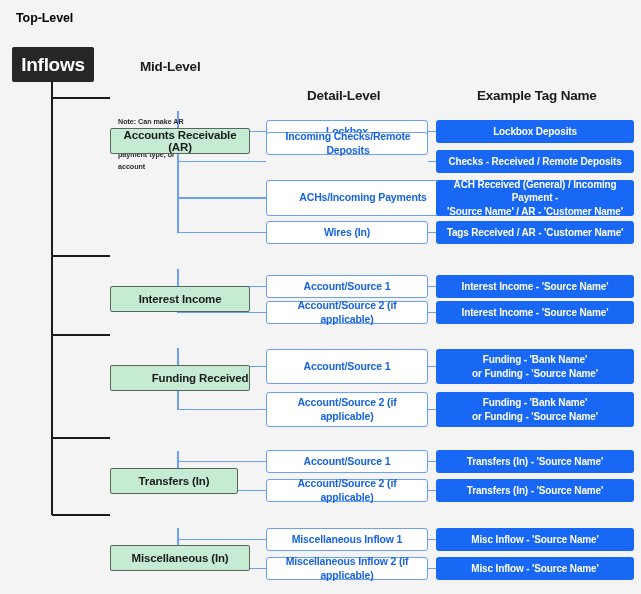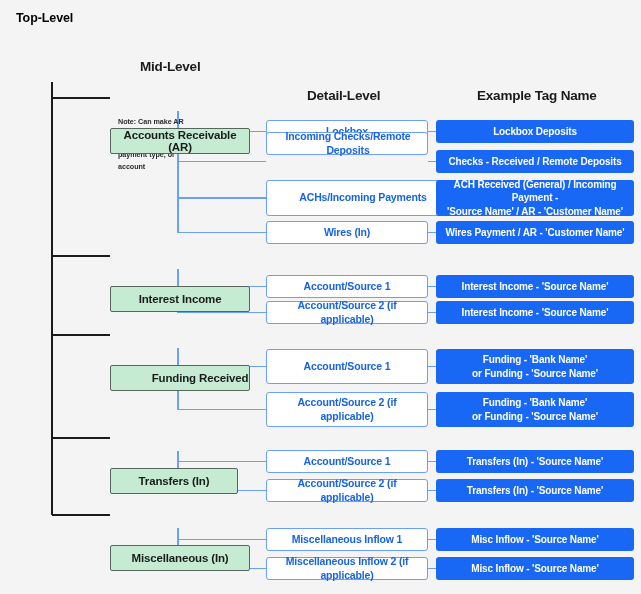--- a/index.html
+++ b/index.html
@@ -152,20 +152,21 @@
       <line x1="428" y1="539.5" x2="436" y2="539.5" stroke="#6aa0fb" stroke-width="1.4" shape-rendering="crispEdges"></line>
       <line x1="178" y1="568.5" x2="266" y2="568.5" stroke="#6aa0fb" stroke-width="1.4" shape-rendering="crispEdges"></line>
       <line x1="428" y1="568.5" x2="436" y2="568.5" stroke="#6aa0fb" stroke-width="1.4" shape-rendering="crispEdges"></line>
     </svg>
 
   <div class="corner-label" style="left:16px; top:11px;">Top-Level</div>
   <div class="col-head" style="left:140px; top:59px;">Mid-Level</div>
   <div class="col-head" style="left:307px; top:88px;">Detail-Level</div>
   <div class="col-head" style="left:477px; top:88px;">Example Tag Name</div>
 
+  <div class="node top-level" id="root-node" style="left: 12px; top: 47px; width: 82px; height: 35px;">Inflows</div>
 
   <div class="note" id="ar-note" style="left: 118px; top: 116px;">Note: Can make AR Tags based on customer name, payment type, or account</div>
 
   <div id="nodes">
       <div class="node mid-level" style="left: 110px; top: 85px; width: 140px; height: 26px;">Accounts Receivable (AR)</div>
       <div class="node detail-level" style="left: 266px; top: 120px; width: 162px; height: 23px;">Lockbox</div>
       <div class="node tag-level" style="left: 436px; top: 120px; width: 198px; height: 23px;">
         <div>
           <span class="tline">Lockbox Deposits</span>
         </div>
@@ -179,21 +180,21 @@
       <div class="node detail-level" style="left: 266px; top: 180px; width: 194px; height: 36px;">ACHs/Incoming Payments</div>
       <div class="node tag-level" style="left: 436px; top: 180px; width: 198px; height: 36px;">
         <div>
           <span class="tline">ACH Received (General) / Incoming Payment -</span>
           <span class="tline">'Source Name' / AR - 'Customer Name'</span>
         </div>
       </div>
       <div class="node detail-level" style="left: 266px; top: 221px; width: 162px; height: 23px;">Wires (In)</div>
       <div class="node tag-level" style="left: 436px; top: 221px; width: 198px; height: 23px;">
         <div>
-          <span class="tline">Wires Payment / AR - 'Customer Name'</span>
+          <span class="tline">Tags Received / AR - 'Customer Name'</span>
         </div>
       </div>
       <div class="node mid-level" style="left: 110px; top: 243px; width: 140px; height: 26px;">Interest Income</div>
       <div class="node detail-level" style="left: 266px; top: 275px; width: 162px; height: 23px;">Account/Source 1</div>
       <div class="node tag-level" style="left: 436px; top: 275px; width: 198px; height: 23px;">
         <div>
           <span class="tline">Interest Income - 'Source Name'</span>
         </div>
       </div>
       <div class="node detail-level" style="left: 266px; top: 301px; width: 162px; height: 23px;">Account/Source 2 (if applicable)</div>

